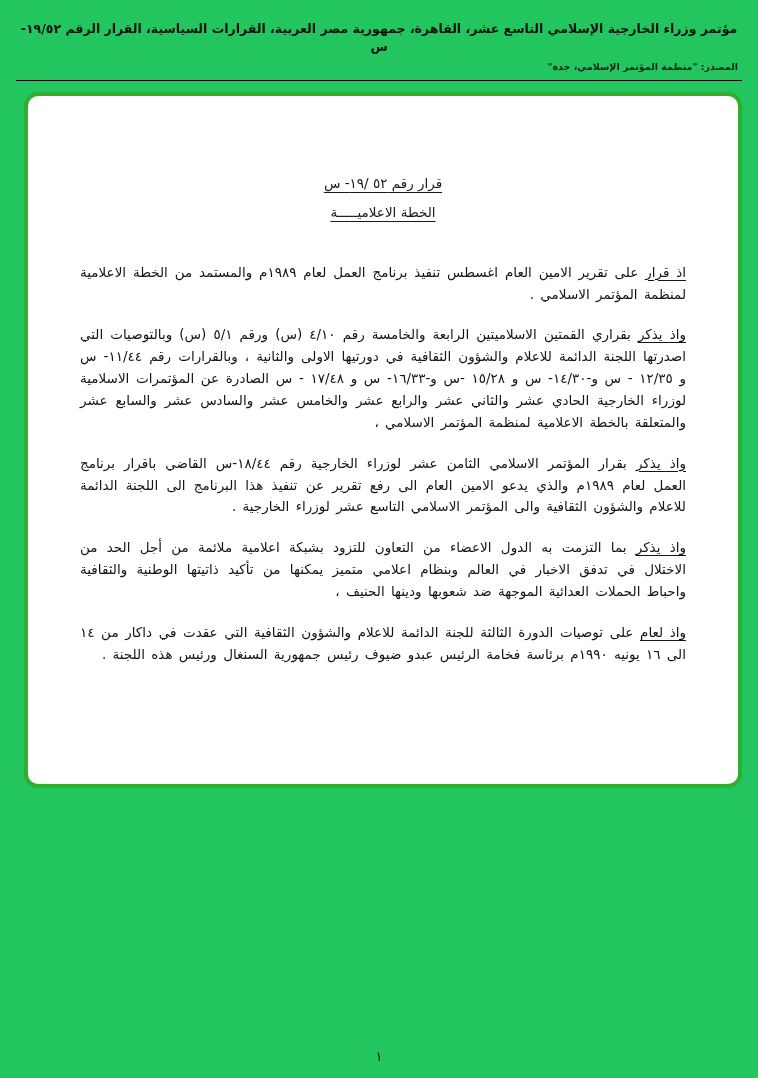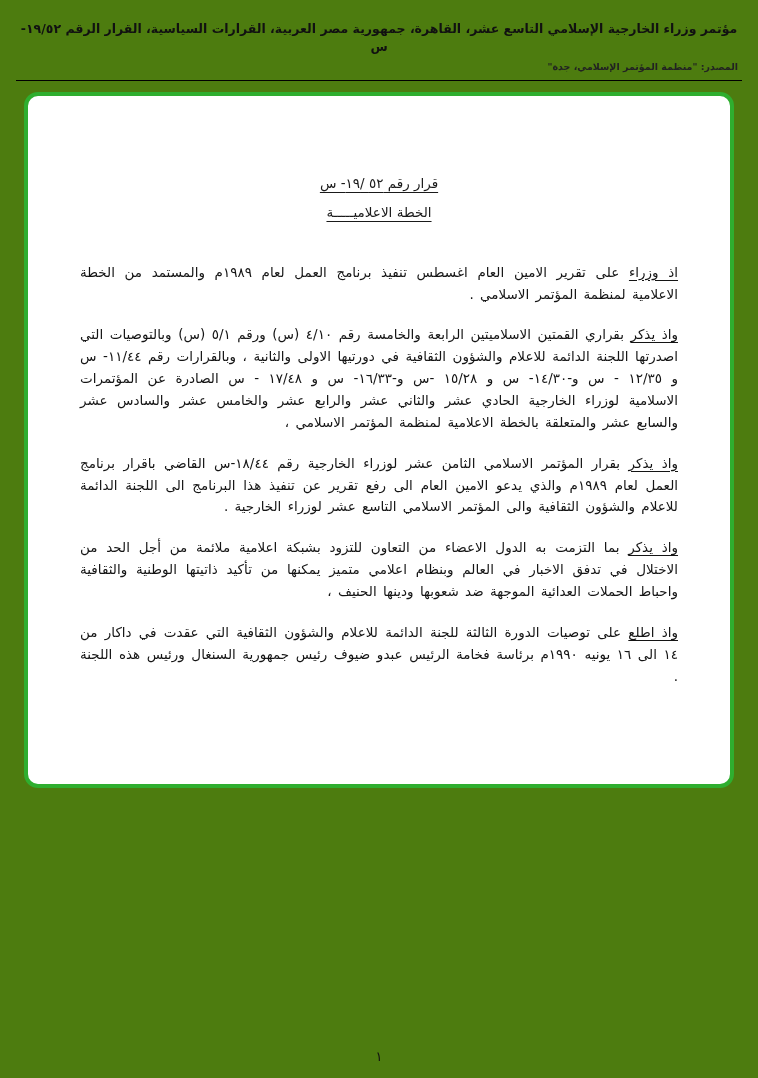--- a/index.html
+++ b/index.html
@@ -5,21 +5,21 @@
   html, body {
     margin: 0;
     padding: 0;
     background: #ffffff;
     font-family: "DejaVu Sans", sans-serif;
   }
   .page {
     position: relative;
     width: 758px;
     height: 1078px;
-    background: #4d7c0f;
+    background: #22c55e;
     overflow: hidden;
     direction: rtl;
   }
   
   .top-header {
     padding: 20px 14px 0 14px;
   }
   .header-title {
     font-size: 12.5px;
     font-weight: bold;
@@ -37,21 +37,21 @@
   }
   .header-rule {
     border: none;
     border-top: 1.5px solid #000;
     margin: 8px 2px 0 2px;
   }
   
   .green-frame {
     position: absolute;
     left: 24px;
-    right: 24px;
+    right: 16px;
     top: 92px;
     height: 696px;
     border: 4px solid #2fae2f;
     border-radius: 14px;
     box-sizing: border-box;
     padding: 78px 52px 20px 52px;
     background: #ffffff;
     overflow: hidden;
   }
   
@@ -113,41 +113,41 @@
       <div class="title-row">
         <span class="title-line">قرار رقم ٥٢ /١٩- س</span>
       </div>
       <div class="title-row">
         <span class="title-line">الخطة الاعلاميـــــة</span>
       </div>
     </div>
 
 
     <div class="paragraph">
-      <span class="lead">اذ وزراء</span>
+      <span class="lead">اذ قرار</span>
       <span>على تقرير الامين العام اغسطس تنفيذ برنامج العمل لعام ١٩٨٩م والمستمد من الخطة الاعلامية لمنظمة المؤتمر الاسلامي .</span>
     </div>
 
     <div class="paragraph">
       <span class="lead">واذ يذكر</span>
       <span>بقراري القمتين الاسلاميتين الرابعة والخامسة رقم ٤/١٠ (س) ورقم ٥/١ (س) وبالتوصيات التي اصدرتها اللجنة الدائمة للاعلام والشؤون الثقافية في دورتيها الاولى والثانية ، وبالقرارات رقم ١١/٤٤- س و ١٢/٣٥ - س و-١٤/٣٠- س و ١٥/٢٨ -س و-١٦/٣٣- س و ١٧/٤٨ - س الصادرة عن المؤتمرات الاسلامية لوزراء الخارجية الحادي عشر والثاني عشر والرابع عشر والخامس عشر والسادس عشر والسابع عشر والمتعلقة بالخطة الاعلامية لمنظمة المؤتمر الاسلامي ،</span>
     </div>
 
     <div class="paragraph">
       <span class="lead">واذ يذكر</span>
       <span>بقرار المؤتمر الاسلامي الثامن عشر لوزراء الخارجية رقم ١٨/٤٤-س القاضي باقرار برنامج العمل لعام ١٩٨٩م والذي يدعو الامين العام الى رفع تقرير عن تنفيذ هذا البرنامج الى اللجنة الدائمة للاعلام والشؤون الثقافية والى المؤتمر الاسلامي التاسع عشر لوزراء الخارجية .</span>
     </div>
 
     <div class="paragraph">
       <span class="lead">واذ يذكر</span>
       <span>بما التزمت به الدول الاعضاء من التعاون للتزود بشبكة اعلامية ملائمة من أجل الحد من الاختلال في تدفق الاخبار في العالم وبنظام اعلامي متميز يمكنها من تأكيد ذاتيتها الوطنية والثقافية واحباط الحملات العدائية الموجهة ضد شعوبها ودينها الحنيف ،</span>
     </div>
 
     <div class="paragraph">
-      <span class="lead">واذ اطلع</span>
+      <span class="lead">واذ لعام</span>
       <span>على توصيات الدورة الثالثة للجنة الدائمة للاعلام والشؤون الثقافية التي عقدت في داكار من ١٤ الى ١٦ يونيه ١٩٩٠م برئاسة فخامة الرئيس عبدو ضيوف رئيس جمهورية السنغال ورئيس هذه اللجنة .</span>
     </div>
 
   </div>
 
   <div class="page-number">١</div>
 
 </div>
 
 </body></html>

